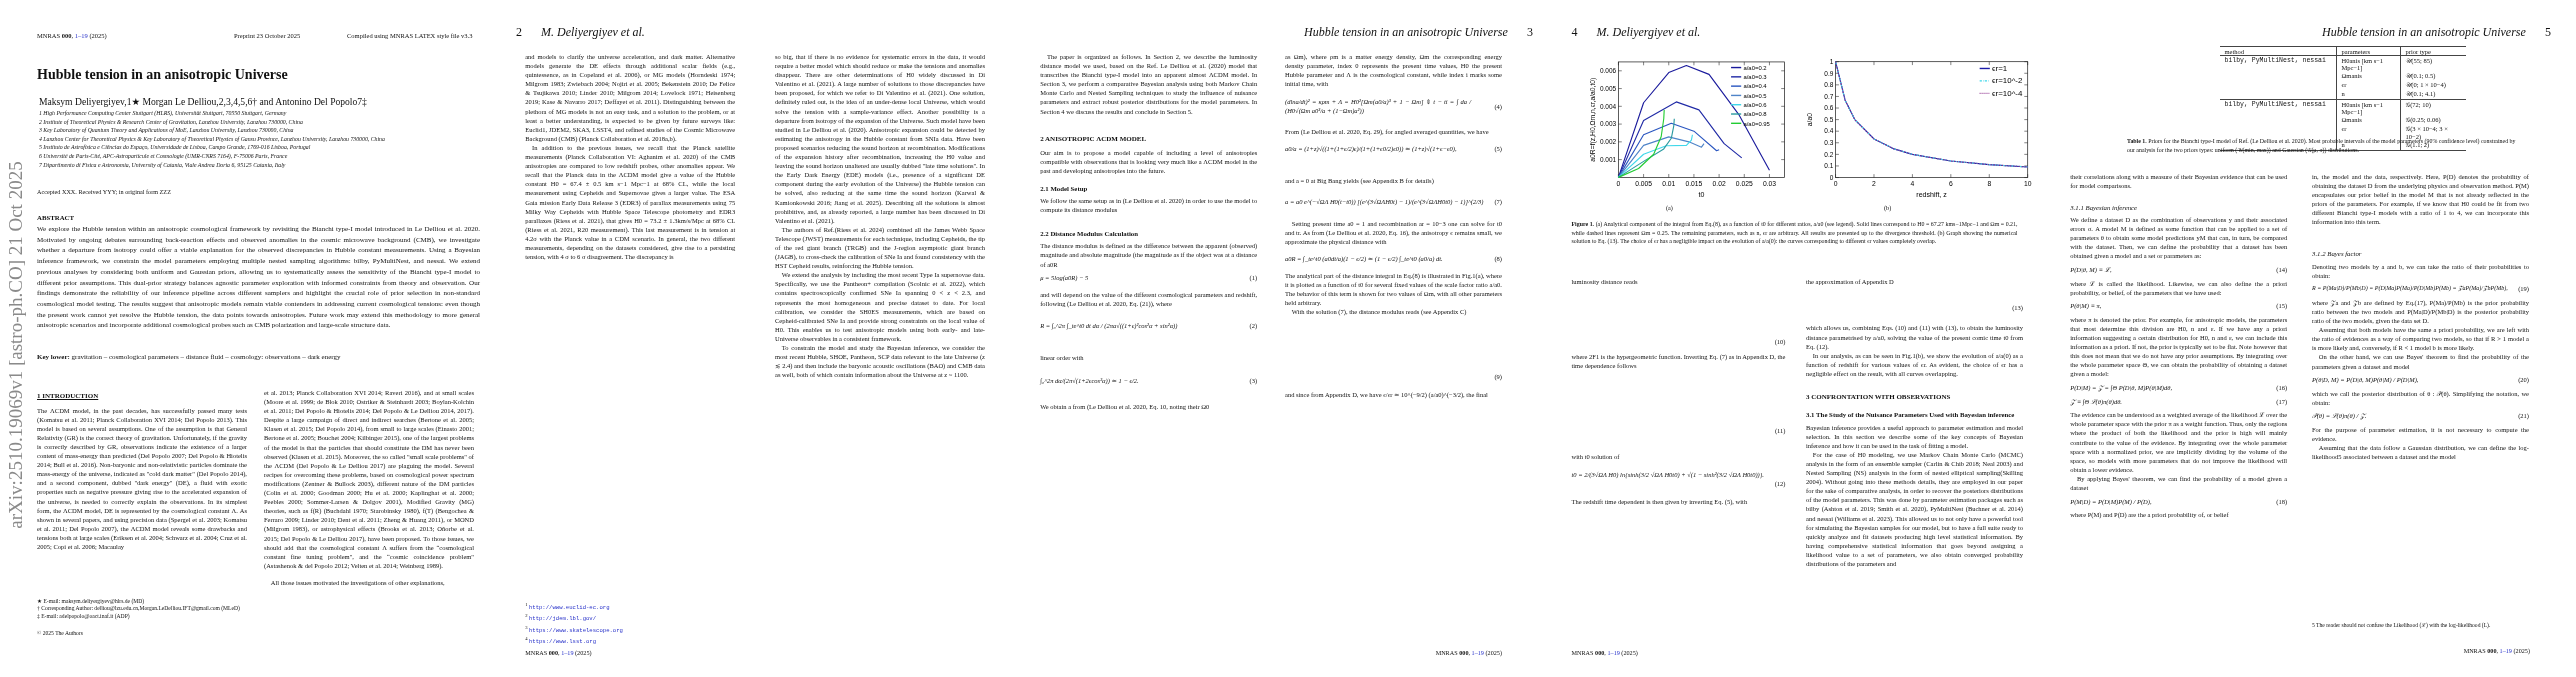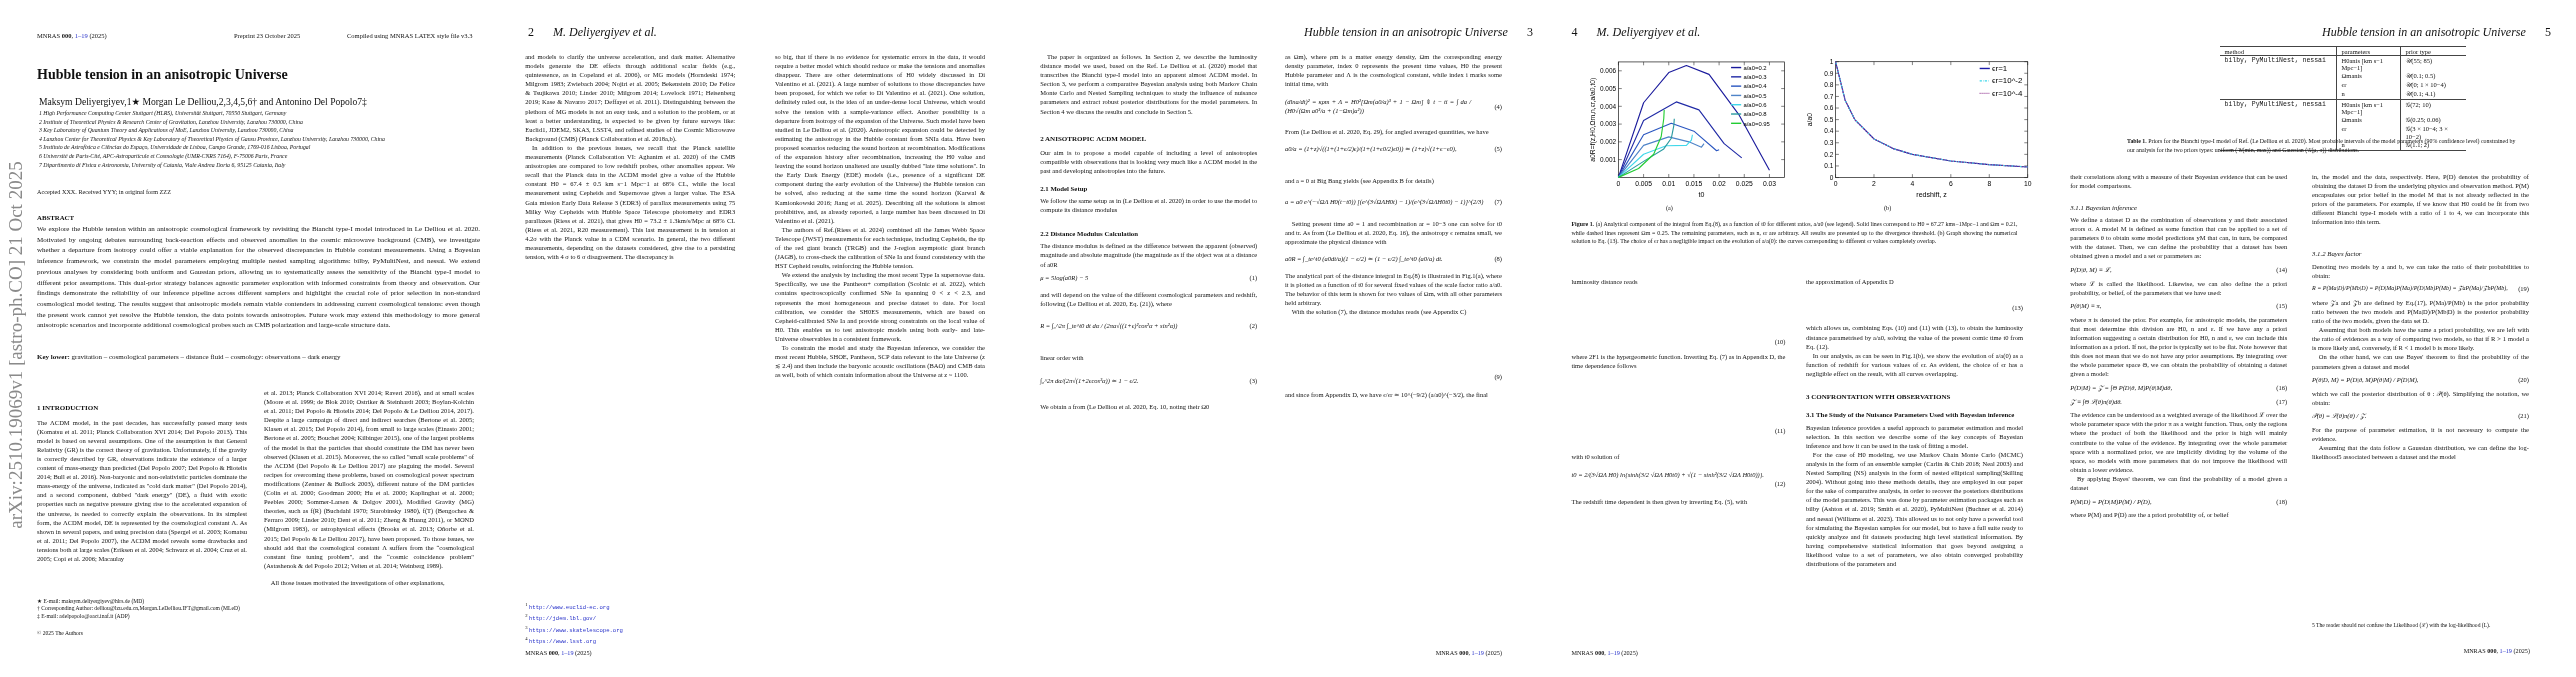--- a/index.html
+++ b/index.html
@@ -63,37 +63,37 @@
 
     <div style="position:absolute;left:37px;top:188px;font-size:6.2px;">Accepted XXX. Received YYY; in original form ZZZ</div>
     <div style="position:absolute;left:37px;top:214px;font-size:6.8px;font-weight:bold;">ABSTRACT</div>
     <div style="position:absolute;left:37px;top:224px;width:443px;font-size:7px;line-height:10.7px;text-align:justify;">We explore the Hubble tension within an anisotropic cosmological framework by revisiting the Bianchi type-I model introduced in Le Delliou et al. 2020. Motivated by ongoing debates surrounding back-reaction effects and observed anomalies in the cosmic microwave background (CMB), we investigate whether a departure from isotropy could offer a viable explanation for the observed discrepancies in Hubble constant measurements. Using a Bayesian inference framework, we constrain the model parameters employing multiple nested sampling algorithms: bilby, PyMultiNest, and nessai. We extend previous analyses by considering both uniform and Gaussian priors, allowing us to systematically assess the sensitivity of the Bianchi type-I model to different prior assumptions. This dual-prior strategy balances agnostic parameter exploration with informed constraints from theory and observation. Our findings demonstrate the reliability of our inference pipeline across different samplers and highlight the crucial role of prior selection in non-standard cosmological model testing. The results suggest that anisotropic models remain viable contenders in addressing current cosmological tensions: even though the present work cannot yet resolve the Hubble tension, the data points towards anisotropies. Future work may extend this methodology to more general anisotropic scenarios and incorporate additional cosmological probes such as CMB polarization and large-scale structure data.</div>
     <div style="position:absolute;left:37px;top:353px;font-size:7px;">
       <b>Key lower:</b>
       <span>gravitation – cosmological parameters – distance fluid – cosmology: observations – dark energy</span>
     </div>
 
     <div class="col" style="left:37px;top:388px;width:210px;">
-      <div class="sec" style="margin-top:16px;">1  INTRODUCTION</div>
+      <div class="sec" style="margin-top:4px;text-decoration:underline;">1  INTRODUCTION</div>
       <p class="noind">The ΛCDM model, in the past decades, has successfully passed many tests (Komatsu et al. 2011; Planck Collaboration XVI 2014; Del Popolo 2013). This model is based on several assumptions. One of the assumption is that General Relativity (GR) is the correct theory of gravitation. Unfortunately, if the gravity is correctly described by GR, observations indicate the existence of a larger content of mass-energy than predicted (Del Popolo 2007; Del Popolo &amp; Hiotelis 2014; Bull et al. 2016). Non-baryonic and non-relativistic particles dominate the mass-energy of the universe, indicated as "cold dark matter" (Del Popolo 2014), and a second component, dubbed "dark energy" (DE), a fluid with exotic properties such as negative pressure giving rise to the accelerated expansion of the universe, is needed to correctly explain the observations. In its simplest form, the ΛCDM model, DE is represented by the cosmological constant Λ. As shown in several papers, and using precision data (Spergel et al. 2003; Komatsu et al. 2011; Del Popolo 2007), the ΛCDM model reveals some drawbacks and tensions both at large scales (Eriksen et al. 2004; Schwarz et al. 2004; Cruz et al. 2005; Copi et al. 2006; Macaulay</p>
     </div>
     <div style="position:absolute;left:37px;top:598px;width:226px;font-size:5.6px;line-height:7.3px;">
       <div>★ E-mail: maksym.deliyergiyev@hlrs.de (MD)</div>
       <div>† Corresponding Author: delliou@lzu.edu.cn,Morgan.LeDelliou.IFT@gmail.com (MLeD)</div>
       <div>‡ E-mail: adelpopolo@oact.inaf.it (ADP)</div>
       <div style="margin-top:10.2px;">© 2025 The Authors</div>
     </div>
     <div class="col" style="left:264px;top:388px;width:210px;">
       <p class="noind link" style="color:#111;">et al. 2013; Planck Collaboration XVI 2014; Raveri 2016), and at small scales (Moore et al. 1999; de Blok 2010; Ostriker &amp; Steinhardt 2003; Boylan-Kolchin et al. 2011; Del Popolo &amp; Hiotelis 2014; Del Popolo &amp; Le Delliou 2014, 2017). Despite a large campaign of direct and indirect searches (Bertone et al. 2005; Klasen et al. 2015; Del Popolo 2014), from small to large scales (Einasto 2001; Bertone et al. 2005; Bouchet 2004; Kilbinger 2015), one of the largest problems of the model is that the particles that should constitute the DM has never been observed (Klasen et al. 2015). Moreover, the so called "small scale problems" of the ΛCDM (Del Popolo &amp; Le Delliou 2017) are plaguing the model. Several recipes for overcoming these problems, based on cosmological power spectrum modifications (Zentner &amp; Bullock 2003), different nature of the DM particles (Colín et al. 2000; Goodman 2000; Hu et al. 2000; Kaplinghat et al. 2000; Peebles 2000; Sommer-Larsen &amp; Dolgov 2001), Modified Gravity (MG) theories, such as f(R) (Buchdahl 1970; Starobinsky 1980), f(T) (Bengochea &amp; Ferraro 2009; Linder 2010; Dent et al. 2011; Zheng &amp; Huang 2011), or MOND (Milgrom 1983), or astrophysical effects (Brooks et al. 2013; Oñorbe et al. 2015; Del Popolo &amp; Le Delliou 2017), have been proposed. To those issues, we should add that the cosmological constant Λ suffers from the “cosmological constant fine tuning problem", and the “cosmic coincidence problem" (Astashenok &amp; del Popolo 2012; Velten et al. 2014; Weinberg 1989).</p>
       <p style="margin-top:8px;">All those issues motivated the investigations of other explanations,</p>
     </div>
   </div>
 
   <div class="page">
-    <div class="runhead" style="left:13px;">
+    <div class="runhead" style="left:1px;">
       <span class="num">2</span>
       <span style="margin-left:16px;">M. Deliyergiyev et al.</span>
     </div>
     <div class="col" style="left:10.2px;top:52px;width:210px;">
       <p class="noind">and models to clarify the universe acceleration, and dark matter. Alternative models generate the DE effects through additional scalar fields (e.g., quintessence, as in Copeland et al. 2006), or MG models (Horndeski 1974; Milgrom 1983; Zwiebach 2004; Nojiri et al. 2005; Bekenstein 2010; De Felice &amp; Tsujikawa 2010; Linder 2010; Milgrom 2014; Lovelock 1971; Heisenberg 2019; Kase &amp; Navarro 2017; Deffayet et al. 2011). Distinguishing between the plethora of MG models is not an easy task, and a solution to the problem, or at least a better understanding, is expected to be given by future surveys like: Euclid1, JDEM2, SKA3, LSST4, and refined studies of the Cosmic Microwave Background (CMB) (Planck Collaboration et al. 2018a,b).</p>
       <p>In addition to the previous issues, we recall that the Planck satellite measurements (Planck Collaboration VI: Aghanim et al. 2020) of the CMB anisotropies are compared to low redshift probes, other anomalies appear. We recall that the Planck data in the ΛCDM model give a value of the Hubble constant H0 = 67.4 ± 0.5 km s−1 Mpc−1 at 68% CL, while the local measurement using Cepheids and Supernovae gives a larger value. The ESA Gaia mission Early Data Release 3 (EDR3) of parallax measurements using 75 Milky Way Cepheids with Hubble Space Telescope photometry and EDR3 parallaxes (Riess et al. 2021), that gives H0 = 73.2 ± 1.3km/s/Mpc at 68% CL (Riess et al. 2021, R20 measurement). This last measurement is in tension at 4.2σ with the Planck value in a CDM scenario. In general, the two different measurements, depending on the datasets considered, give rise to a persisting tension, with 4 σ to 6 σ disagreement. The discrepancy is</p>
     </div>
     <div style="position:absolute;left:10.2px;top:601px;font-size:5.6px;line-height:8.5px;">
       <div><sup>1</sup> <span class="mono link">http://www.euclid-ec.org</span></div>
       <div><sup>2</sup> <span class="mono link">http://jdem.lbl.gov/</span></div>

